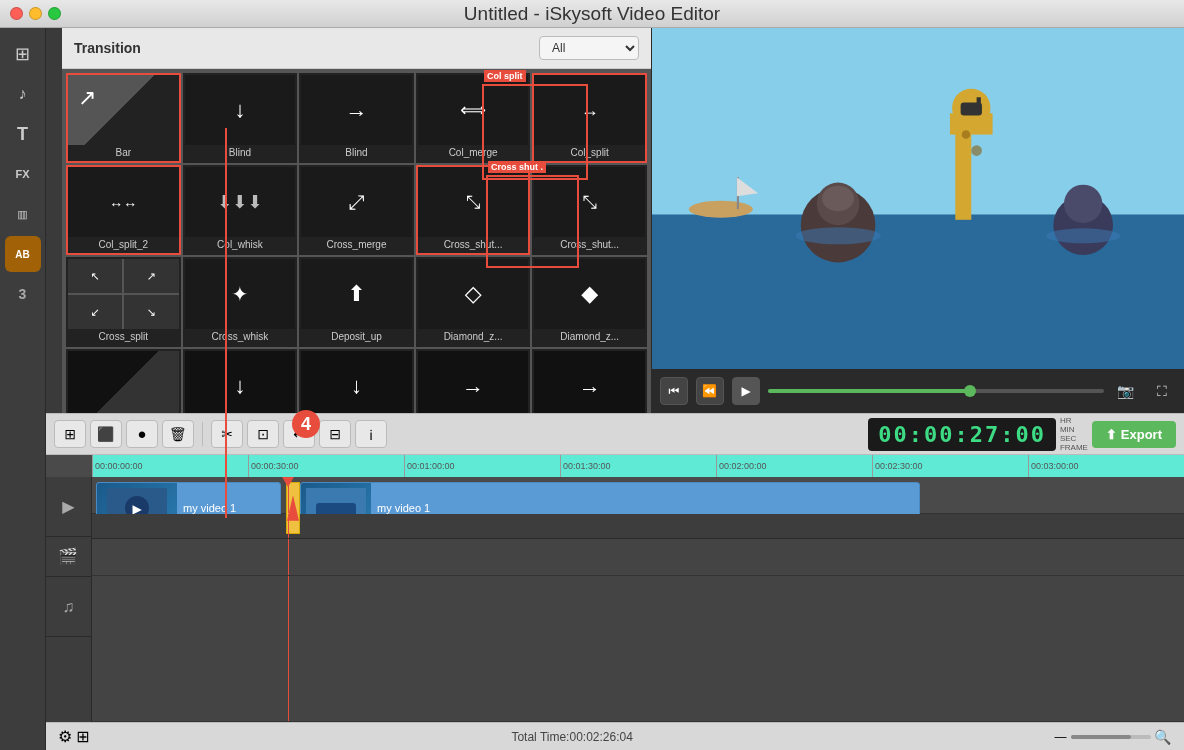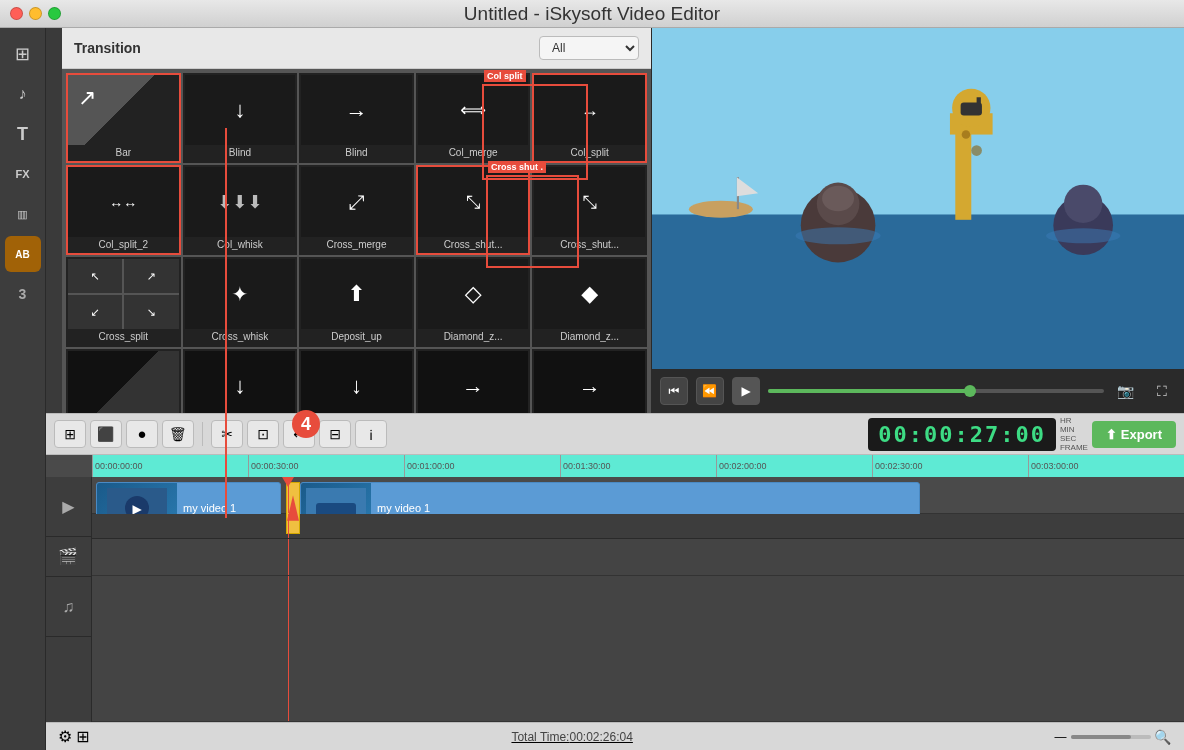--- a/index.html
+++ b/index.html
@@ -772,21 +772,21 @@
           </div>
         </div>
       </div>
     </div>
 
     <div class="status-bar">
       <div style="display:flex;align-items:center;gap:4px;">
         <span>⚙</span>
         <span>⊞</span>
       </div>
-      <div style="display:flex;align-items:center;text-decoration:underline;">
+      <div style="display:flex;align-items:center;">
         <span class="status-text">Total Time:</span>
         <span class="status-text">00:02:26:04</span>
       </div>
       <div class="zoom-controls">
         <span style="font-size:12px;cursor:pointer;">—</span>
         <div class="zoom-slider">
           <div style="width:75%;height:100%;background:#888;border-radius:2px;"></div>
         </div>
         <span style="font-size:14px;cursor:pointer;">🔍</span>
       </div>

